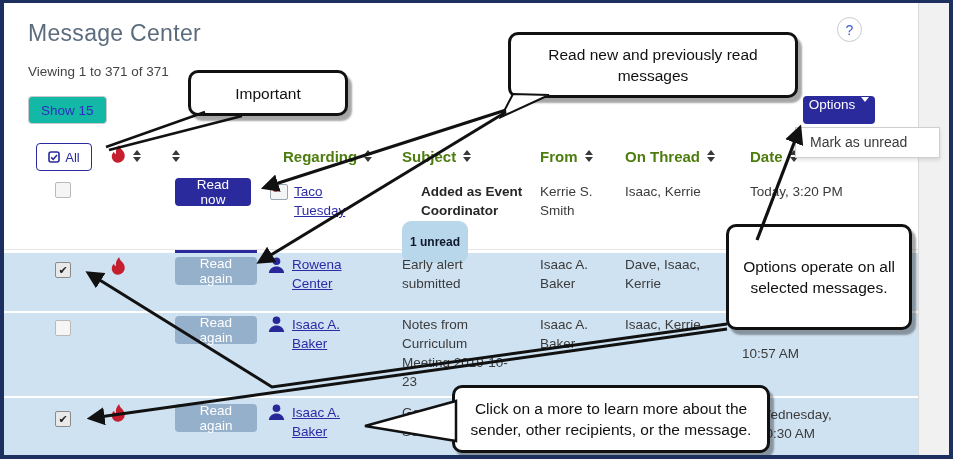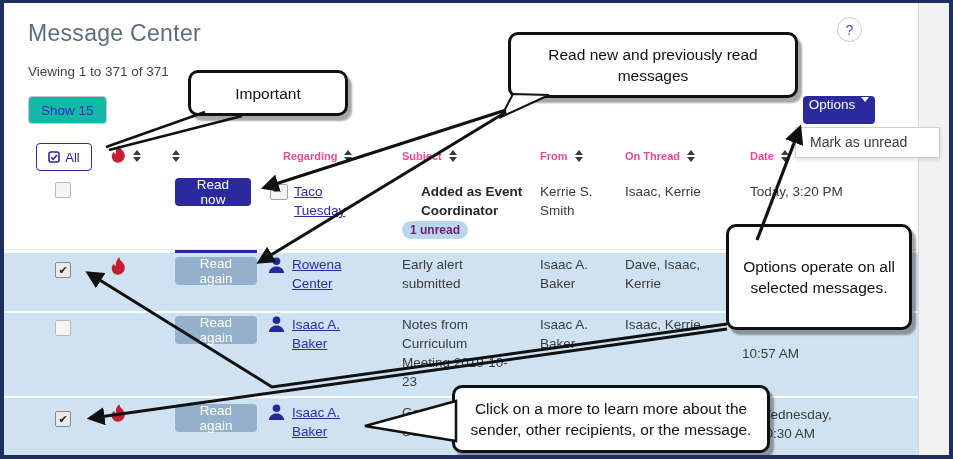--- a/index.html
+++ b/index.html
@@ -22,41 +22,41 @@
 
   .options-btn{left:783px;top:96px;width:72px;height:28px;background:#2a2a9c;color:#fff;border:none;
     border-radius:4px;font-size:13.5px;display:flex;align-items:flex-start;justify-content:center;gap:6px;z-index:6;margin-left:20px;}
   .caret{width:0;height:0;border-left:4px solid transparent;border-right:4px solid transparent;border-top:5px solid #fff;}
   .menu{left:795px;top:127px;width:143px;background:#fff;border:1px solid #cfcfcf;box-shadow:0 2px 4px rgba(0,0,0,.12);z-index:50;}
   .menu-item{padding:6px 14px;font-size:14px;color:#3a3a3a;line-height:17px;}
 
   
   .all-btn{left:36px;top:143px;width:56px;height:28px;border:1px solid #2a2a9c;border-radius:4px;background:#fff;
     color:#2a2a9c;font-size:13px;display:flex;align-items:center;justify-content:center;gap:5px;}
-  .hdr{top:146px;font-size:11px;font-weight:bold;color:#ec4899;display:flex;align-items:center;gap:7px;height:20px;}
+  .hdr{top:146px;font-size:15px;font-weight:bold;color:#4d7c0f;display:flex;align-items:center;gap:7px;height:20px;}
   .sort{display:inline-flex;flex-direction:column;align-items:center;gap:2px;}
   .s-up{width:0;height:0;border-left:4px solid transparent;border-right:4px solid transparent;border-bottom:5px solid #3a3a3a;}
   .s-dn{width:0;height:0;border-left:4px solid transparent;border-right:4px solid transparent;border-top:5px solid #3a3a3a;}
 
   
   .rowband{left:4px;width:914px;background:#cfe2f2;}
   .divider{left:4px;top:249px;width:914px;height:1px;background:#e6e6e6;}
   .blueseg{left:175px;top:250px;width:82px;height:3px;background:#2a2a9c;}
   .cb{width:14px;height:14px;border:1px solid #b9b9b9;background:#f5f5f5;border-radius:2px;
       display:flex;align-items:center;justify-content:center;font-size:11px;color:#222;}
   .cb.checked{border-color:#8a8a8a;background:#e9e9e9;}
   .cb.checked::after{content:"\2714";}
   .btn-read{height:28px;border:none;border-radius:4px;color:#fff;font-size:13.5px;display:flex;
     align-items:center;justify-content:center;padding:0 12px;}
   .btn-primary{background:#2a2a9c;}
   .btn-again{background:#94b0ca;}
   .cell{font-size:13.5px;line-height:19px;color:#3b3b3b;}
   .cell.bold{font-weight:bold;color:#262626;}
   a.lnk{color:#2b2ba6;text-decoration:underline;font-size:13.5px;line-height:19px;display:block;}
-  .badge{background:#b9d7eb;color:#701a75;font-size:12px;font-weight:bold;border-radius:9px;padding:2px 8px;display:inline-block;}
+  .badge{background:#b9d7eb;color:#0f172a;font-size:12px;font-weight:bold;border-radius:9px;padding:14px 8px;display:inline-block;}
 
   
   .callout{background:#fff;border:3px solid #111;border-radius:10px;color:#111;
     font-size:15.5px;line-height:21px;text-align:center;z-index:40;
     box-shadow:4px 5px 2px rgba(0,0,0,.35);display:flex;align-items:center;justify-content:center;padding:6px 10px;box-sizing:border-box;}
   .overlay{position:absolute;left:0;top:0;width:953px;height:459px;z-index:70;pointer-events:none;}
 </style>
 </head>
 <body>
 

